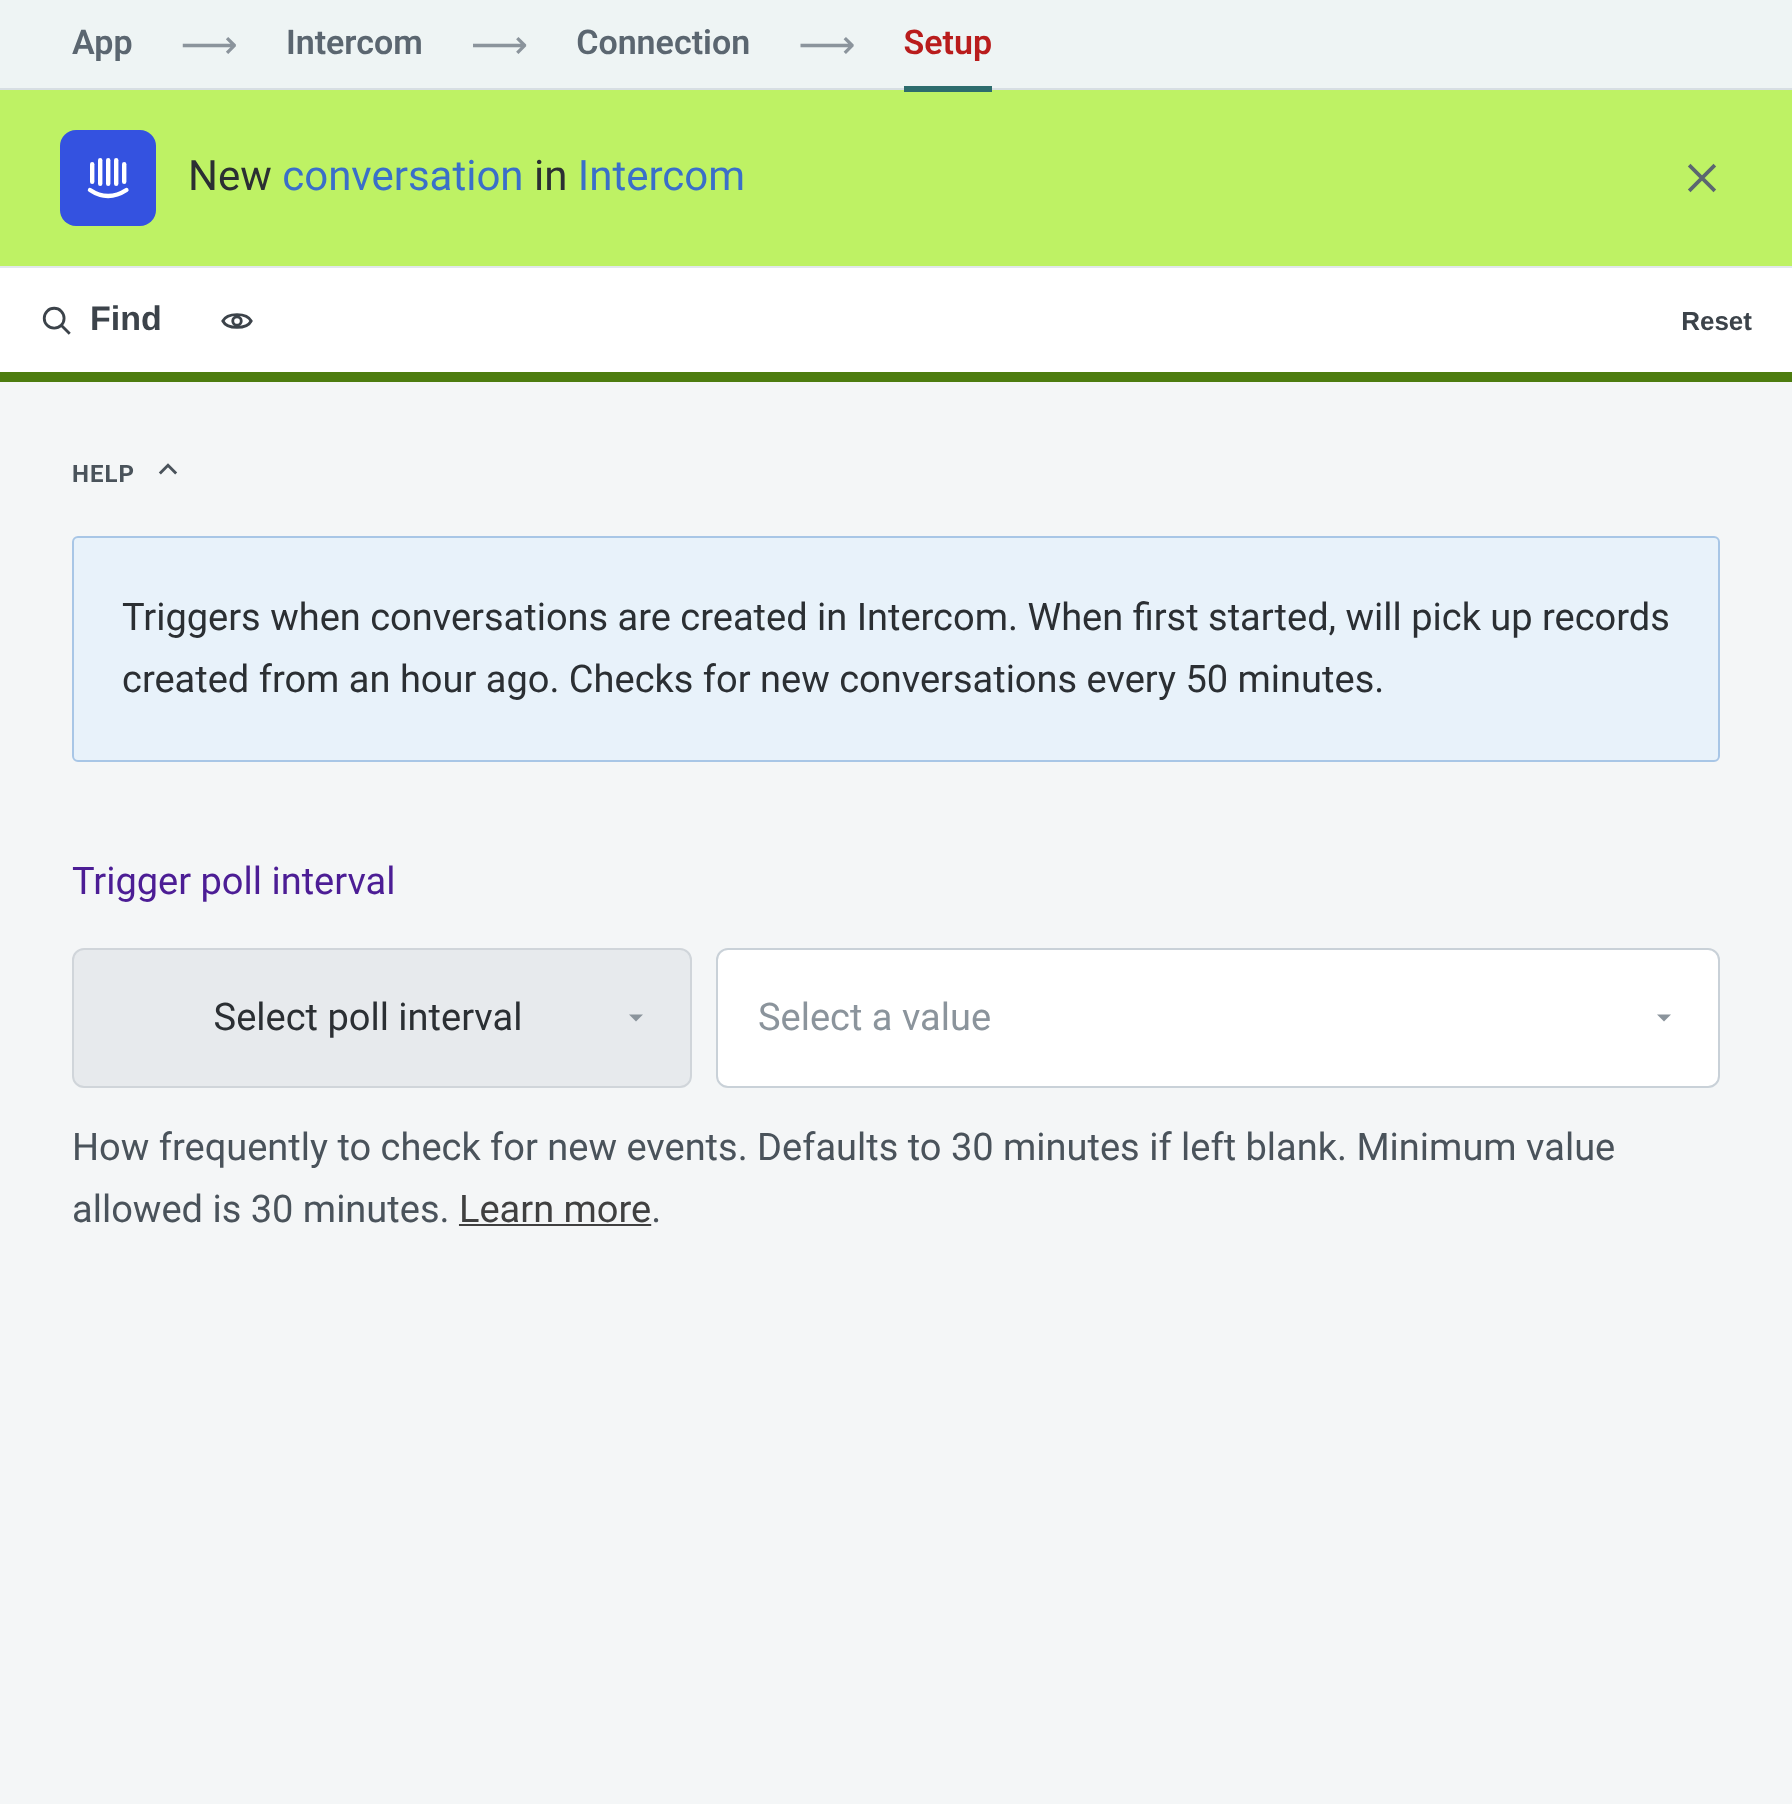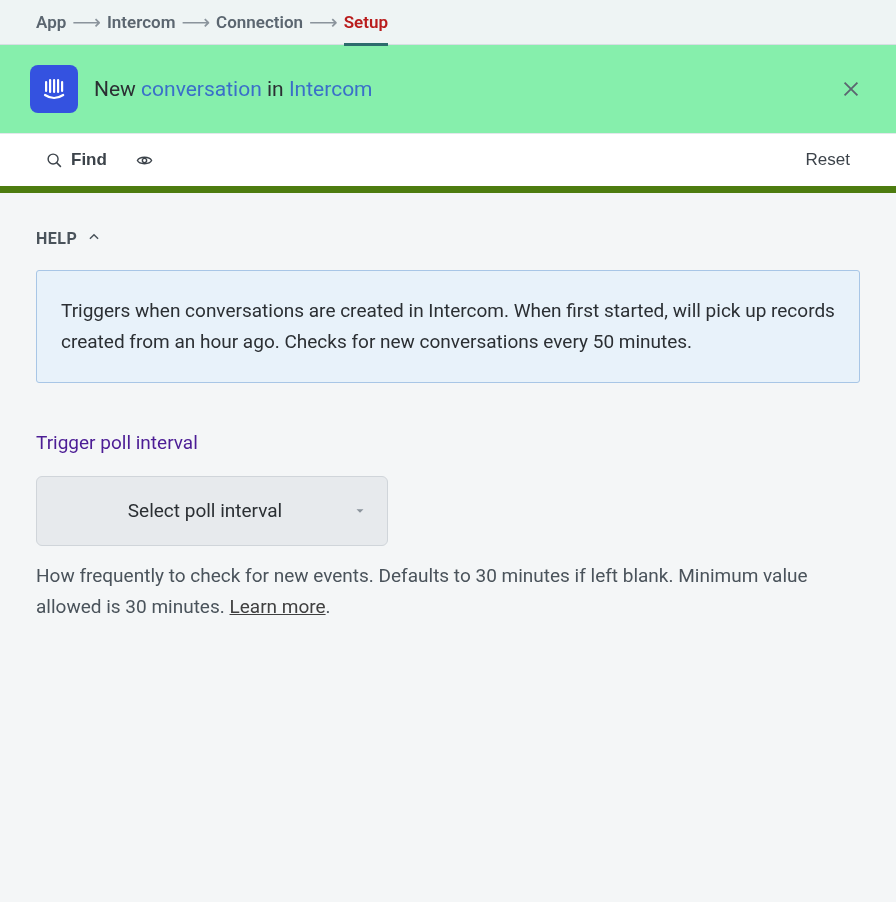--- a/index.html
+++ b/index.html
@@ -16,21 +16,21 @@
       color: #2b2f33;
     }
     
     
     .breadcrumb-bar {
       background: #eef4f4;
       border-bottom: 1px solid #d7dee3;
       padding: 12px 36px;
       display: flex;
       align-items: center;
-      gap: 6px;
+      gap: 24px;
     }
     .breadcrumb-item {
       font-size: 17px;
       font-weight: 600;
       color: #5b6670;
       text-decoration: none;
       cursor: pointer;
     }
     .breadcrumb-item.active {
       color: #b91c1c;
@@ -46,21 +46,21 @@
       background: #2d6c6d;
     }
     .breadcrumb-arrow {
       color: #8b949c;
       font-size: 20px;
       line-height: 1;
     }
     
     
     .title-bar {
-      background: #86efac;
+      background: #bef264;
       border-bottom: 1px solid #e2e8ec;
       padding: 20px 30px;
       display: flex;
       align-items: center;
       gap: 16px;
     }
     .app-icon {
       width: 48px;
       height: 48px;
       background: #3452e0;
@@ -94,22 +94,22 @@
       width: 22px;
       height: 22px;
       stroke: currentColor;
       stroke-width: 2;
       fill: none;
     }
     
     
     .toolbar {
       background: #fff;
-      border-bottom: 7px solid #4d7c0f;
-      padding: 16px 46px;
+      border-bottom: 5px solid #4d7c0f;
+      padding: 16px 20px;
       display: flex;
       align-items: center;
       gap: 29px;
     }
     .tool-btn {
       display: flex;
       align-items: center;
       gap: 8px;
       font-size: 17px;
       font-weight: 600;
@@ -125,43 +125,43 @@
       width: 17px;
       height: 17px;
       stroke: currentColor;
       stroke-width: 2;
       fill: none;
     }
     .toolbar-spacer {
       flex: 1;
     }
     .reset-btn {
-      font-size: 17px;
-      font-weight: 400;
+      font-size: 13px;
+      font-weight: 700;
       color: #3c434a;
       background: none;
       border: none;
       cursor: pointer;
     }
     
     
     .content {
       padding: 36px 36px;
     }
     
     
     .help-header {
       display: flex;
       align-items: center;
       gap: 10px;
       margin-bottom: 22px;
       cursor: pointer;
     }
     .help-label {
-      font-size: 16px;
+      font-size: 12px;
       font-weight: 700;
       letter-spacing: 0.5px;
       color: #4a535b;
       text-transform: uppercase;
     }
     .help-caret svg {
       width: 14px;
       height: 14px;
       stroke: #4a535b;
       stroke-width: 2.5;
@@ -195,21 +195,21 @@
       border: 1px solid #c9d1d8;
       border-radius: 6px;
       display: flex;
       align-items: center;
       padding: 0 20px;
       cursor: pointer;
       position: relative;
       font-size: 19px;
     }
     .select-unit {
-      width: 352px;
+      width: 310px;
       background: #e7eaed;
       color: #2b2f33;
       border-color: #d0d5da;
       font-weight: 400;
       justify-content: center;
     }
     .select-unit .select-text {
       flex: 1;
       text-align: center;
     }
@@ -315,19 +315,27 @@
 
   <div class="field-row">
     <div class="select-box select-unit">
       <span class="select-text">Select poll interval</span>
       <span class="select-caret">
         <svg viewBox="0 0 24 24">
             <path d="M6 9 L12 15 L18 9 Z"></path>
           </svg>
       </span>
     </div>
+    <div class="select-box select-value">
+      <span class="select-text">Select a value</span>
+      <span class="select-caret">
+        <svg viewBox="0 0 24 24">
+            <path d="M6 9 L12 15 L18 9 Z"></path>
+          </svg>
+      </span>
+    </div>
   </div>
 
   <div class="field-hint">
     <span>How frequently to check for new events. Defaults to 30 minutes if left blank. Minimum value allowed is 30 minutes. </span><a href="#">Learn more</a><span>.</span>
   </div>
 
 </div>
 
 </body></html>

